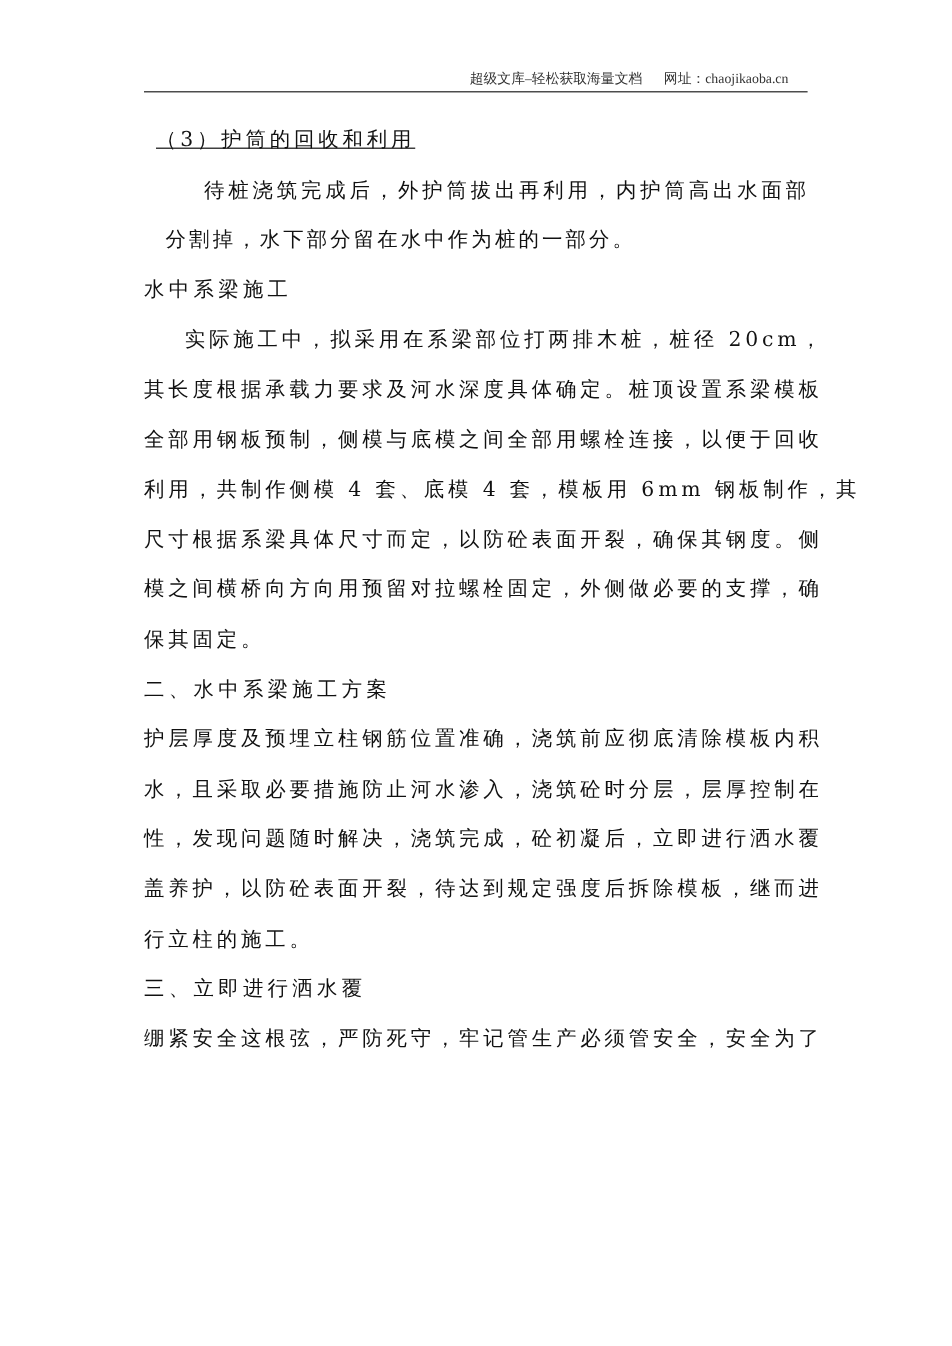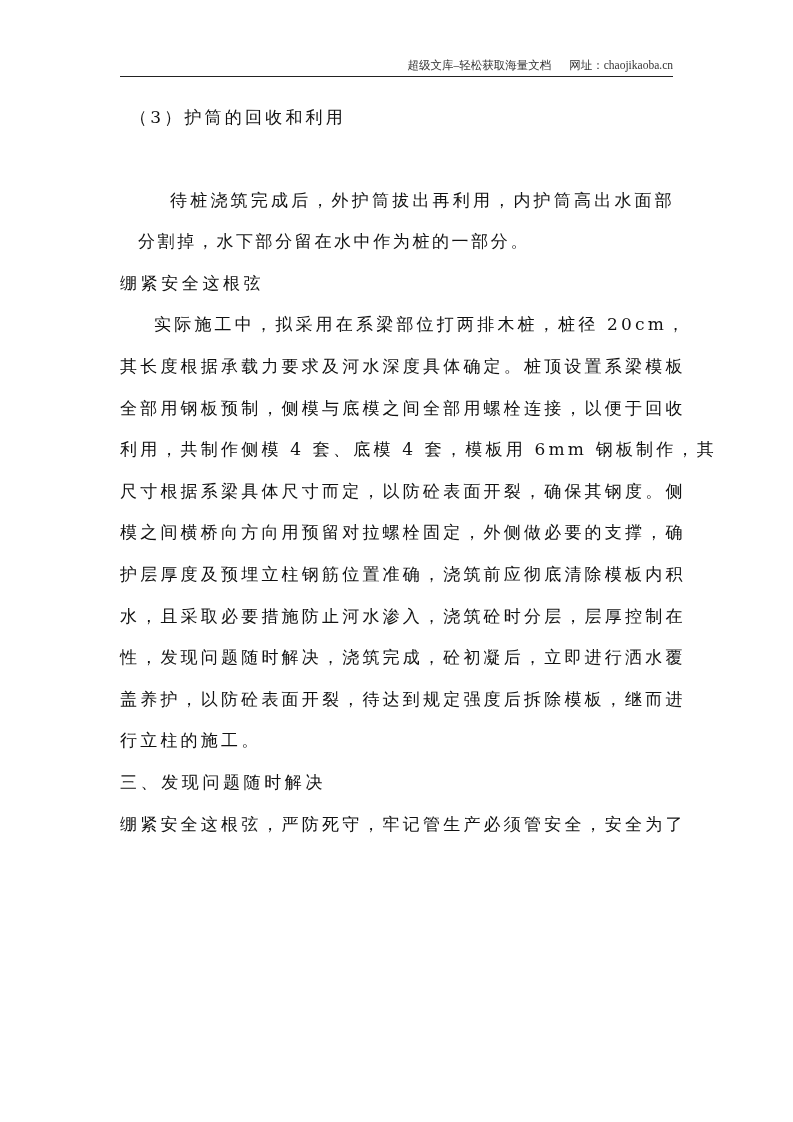--- a/index.html
+++ b/index.html
@@ -1,58 +1,60 @@
 <!DOCTYPE html>
 <html><head>
 <meta charset="utf-8">
 <style>
   html, body { margin: 0; padding: 0; background: #ffffff; }
   body { width: 793px; height: 1122px; position: relative; overflow: hidden;
          font-family: "DejaVu Serif", "Liberation Serif", serif; color: #111; }
   .header { position: absolute; left: 120px; top: 56px; width: 553px; height: 20px;
             border-bottom: 1px solid #222; }
-  .header-text { position: absolute; right: 0; top: 2px; font-size: 11.5px; color: #333;
+  .header-text { position: absolute; right: 16px; top: 2px; font-size: 11.5px; color: #333;
                  font-family: "Liberation Serif", "DejaVu Serif", serif; white-space: nowrap; }
   .header-text .gap { display: inline-block; width: 18px; }
   .page { position: absolute; left: 120px; top: 101px; width: 553px; }
   .line { height: 41.6px; line-height: 32px; font-size: 17px; white-space: nowrap;
           letter-spacing: 3.2px; }
   .line.indent2 { padding-left: 34px; text-align: center; }
-  .line.indent3 { padding-left: 50px; margin-top: 41px; }
-  .line.indent-sub { padding-left: 10px; }
+  .line.indent3 { padding-left: 50px; }
+  .line.indent-sub { padding-left: 10px; text-decoration: underline; }
   .line.h { letter-spacing: 3.6px; }
   .line.sub-first { padding-left: 18px; letter-spacing: 2.6px; }
 </style>
 </head>
 <body>
 
 <div class="header">
   <div class="header-text">
     <span>超级文库–轻松获取海量文档</span><span class="gap"></span><span>网址：</span><span>chaojikaoba.cn</span>
   </div>
 </div>
 
 <div class="page">
   <div class="line indent-sub">（3）护筒的回收和利用</div>
 
   <div class="line indent3">待桩浇筑完成后，外护筒拔出再利用，内护筒高出水面部</div>
   <div class="line sub-first">分割掉，水下部分留在水中作为桩的一部分。</div>
 
-  <div class="line h">绷紧安全这根弦</div>
+  <div class="line h">水中系梁施工</div>
 
   <div class="line indent2">实际施工中，拟采用在系梁部位打两排木桩，桩径 20cm，</div>
   <div class="line">其长度根据承载力要求及河水深度具体确定。桩顶设置系梁模板</div>
   <div class="line">全部用钢板预制，侧模与底模之间全部用螺栓连接，以便于回收</div>
   <div class="line">利用，共制作侧模 4 套、底模 4 套，模板用 6mm 钢板制作，其</div>
   <div class="line">尺寸根据系梁具体尺寸而定，以防砼表面开裂，确保其钢度。侧</div>
   <div class="line">模之间横桥向方向用预留对拉螺栓固定，外侧做必要的支撑，确</div>
+  <div class="line">保其固定。</div>
 
+  <div class="line h">二、水中系梁施工方案</div>
 
   <div class="line">护层厚度及预埋立柱钢筋位置准确，浇筑前应彻底清除模板内积</div>
   <div class="line">水，且采取必要措施防止河水渗入，浇筑砼时分层，层厚控制在</div>
   <div class="line">性，发现问题随时解决，浇筑完成，砼初凝后，立即进行洒水覆</div>
   <div class="line">盖养护，以防砼表面开裂，待达到规定强度后拆除模板，继而进</div>
   <div class="line">行立柱的施工。</div>
 
-  <div class="line h">三、发现问题随时解决</div>
+  <div class="line h">三、立即进行洒水覆</div>
 
   <div class="line">绷紧安全这根弦，严防死守，牢记管生产必须管安全，安全为了</div>
 </div>
 
 </body></html>

